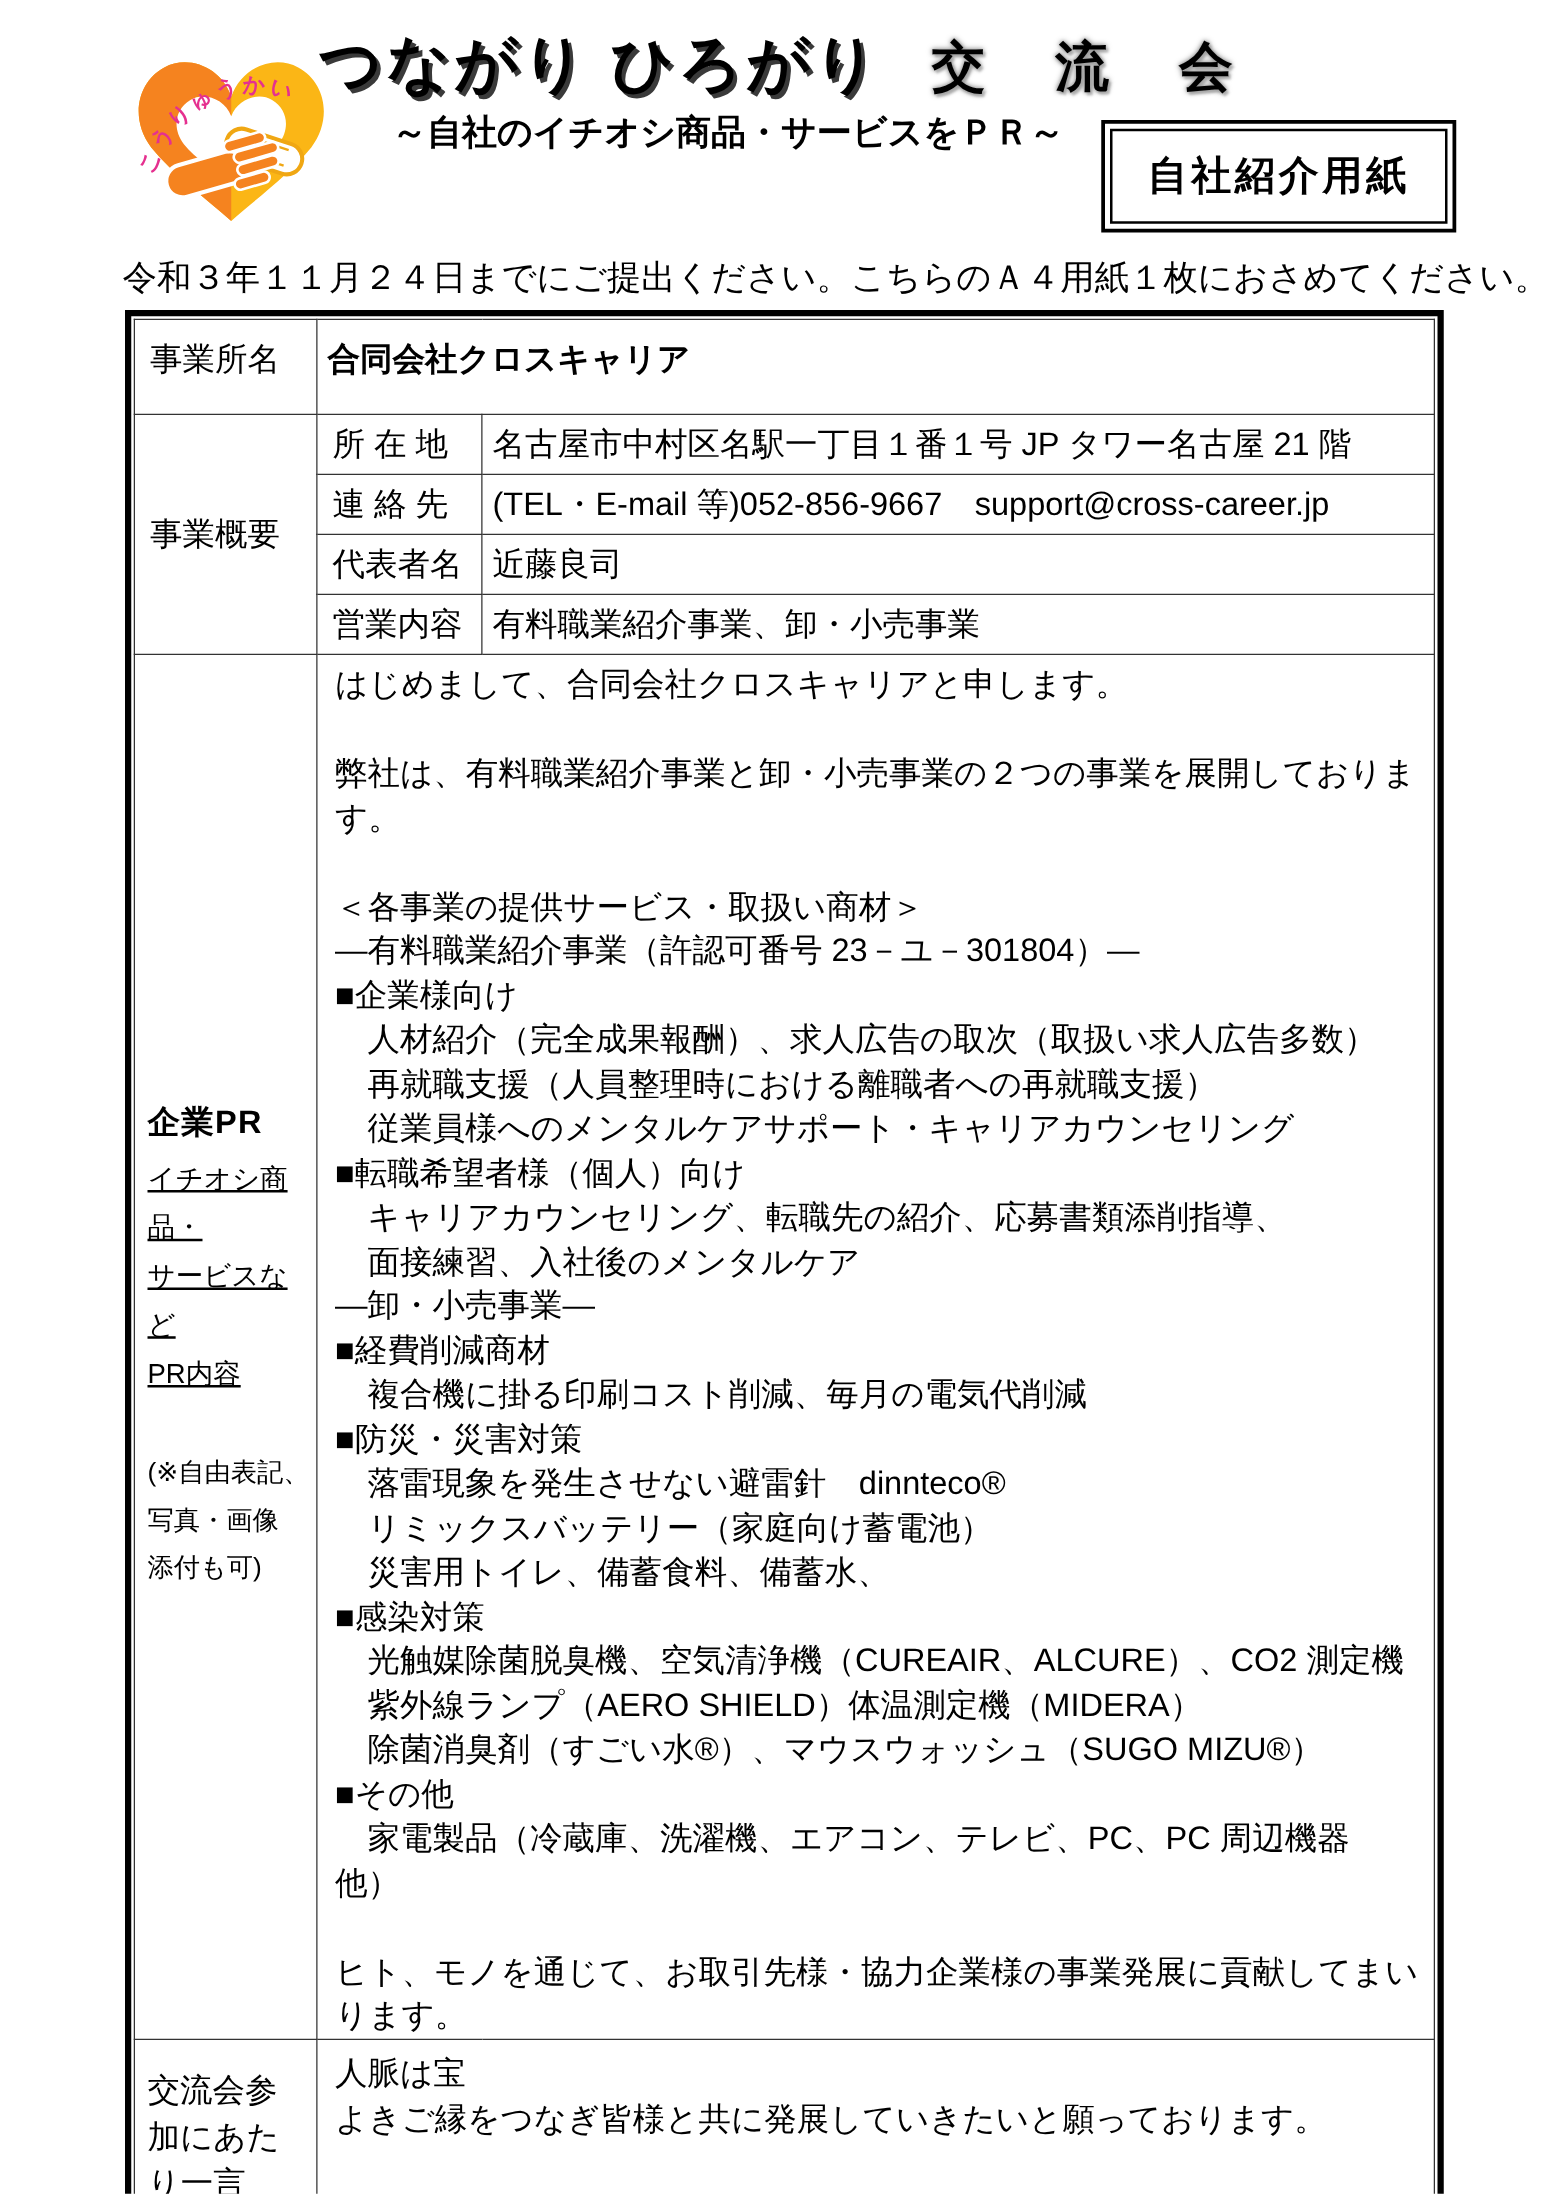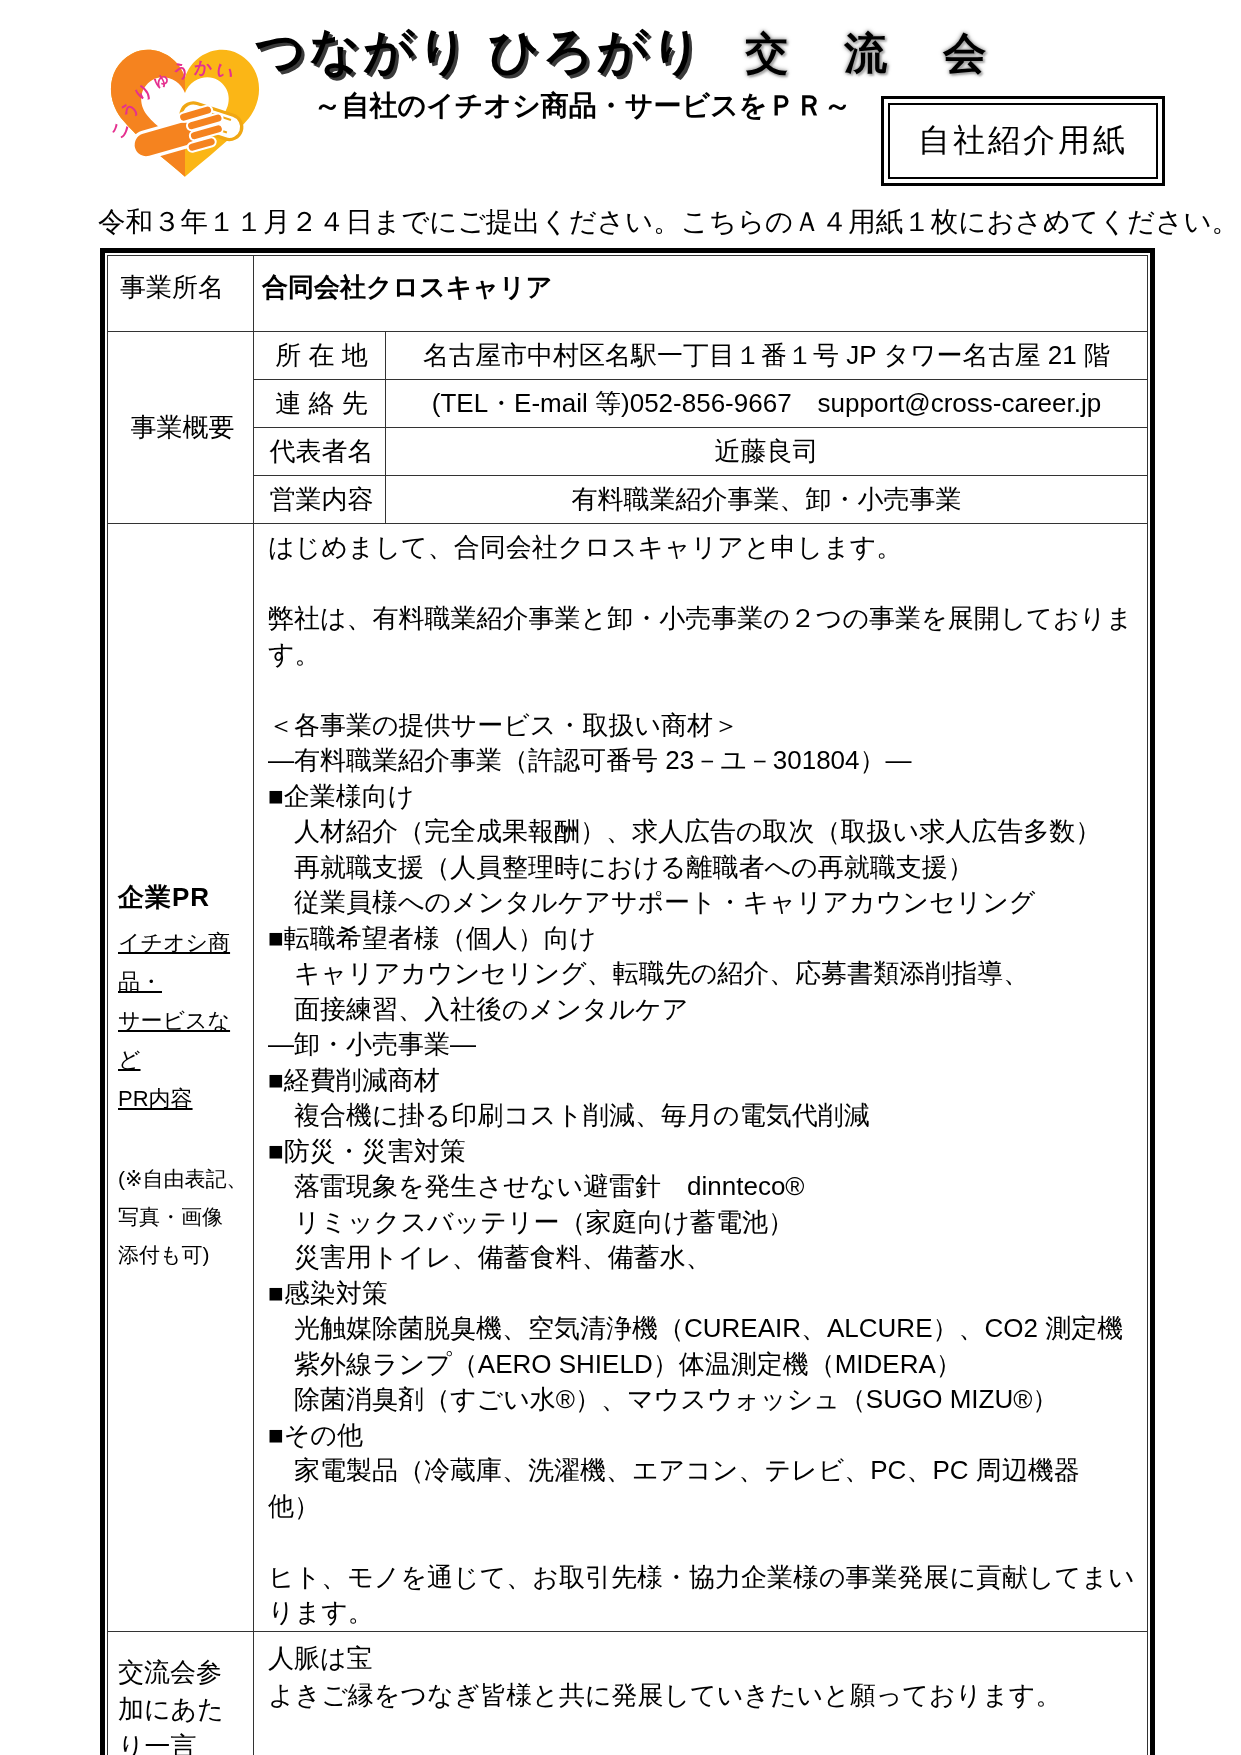--- a/index.html
+++ b/index.html
@@ -27,33 +27,33 @@
     font-size: 50px; font-weight: 900; letter-spacing: 3px;
     text-shadow: 3px 3px 0 #3a3a3a;
   }
   .event-badge {
     font-size: 43px; font-weight: 900; letter-spacing: 22px;
     margin-left: 30px; padding-left: 10px;
     text-shadow: 0 0 3px #9a9a9a, 0 0 5px #9a9a9a, 2px 2px 2px #bbbbbb;
   }
   .subtitle { font-size: 28px; font-weight: bold; margin-top: 2px; white-space: nowrap; }
   .sheet-box { position: absolute; right: -10px; top: 78px; border: 3px solid #000; padding: 4px; background: #fff; }
-  .sheet-box-inner { border: 2px solid #000; padding: 14px 28px; font-size: 32px; font-weight: normal; letter-spacing: 3px; white-space: nowrap; }
+  .sheet-box-inner { border: 2px solid #000; padding: 14px 28px; font-size: 32px; font-weight: bold; letter-spacing: 3px; white-space: nowrap; }
 
   
   .instruction { font-size: 27.5px; margin: 4px 0 8px -2px; white-space: nowrap; }
 
   
   .table-wrap { border: 5px solid #000; padding: 2px; width: 1055px; }
   table.doc-table { border-collapse: collapse; width: 100%; table-layout: fixed; }
   .doc-table td { border: 1px solid #333; padding: 0 8px; vertical-align: middle; font-size: 26px; }
   td.lbl { text-align: left; padding-left: 12px; }
   td.center-lbl { text-align: left; padding-left: 12px; }
   tr.r-name td { height: 76px; vertical-align: top; padding-top: 14px; }
-  tr.r-sub td { height: 48px; text-align: center; }
+  tr.r-sub td { height: 48px; }
   .bold-val { font-weight: bold; font-size: 27px; padding-left: 14px; }
   .val { font-size: 26px; }
   .preline { white-space: pre-wrap; }
   td.pr-lbl { vertical-align: middle; padding: 0 4px 0 10px; }
   .pr-title { font-weight: bold; font-size: 26px; letter-spacing: 1px; }
   .pr-sub  { font-size: 22px; line-height: 39px; margin-top: 8px; text-decoration: underline; }
   .pr-note { font-size: 21px; line-height: 38px; margin-top: 42px; }
   td.pr-val { height: 1030px; vertical-align: top; padding: 6px 6px 0 14px; line-height: 35.5px; }
   td.cm-lbl { font-size: 26px; line-height: 37px; vertical-align: middle; padding-left: 10px; }
   td.cm-val { height: 156px; vertical-align: top; padding: 8px 8px 0 14px; line-height: 37px; }

